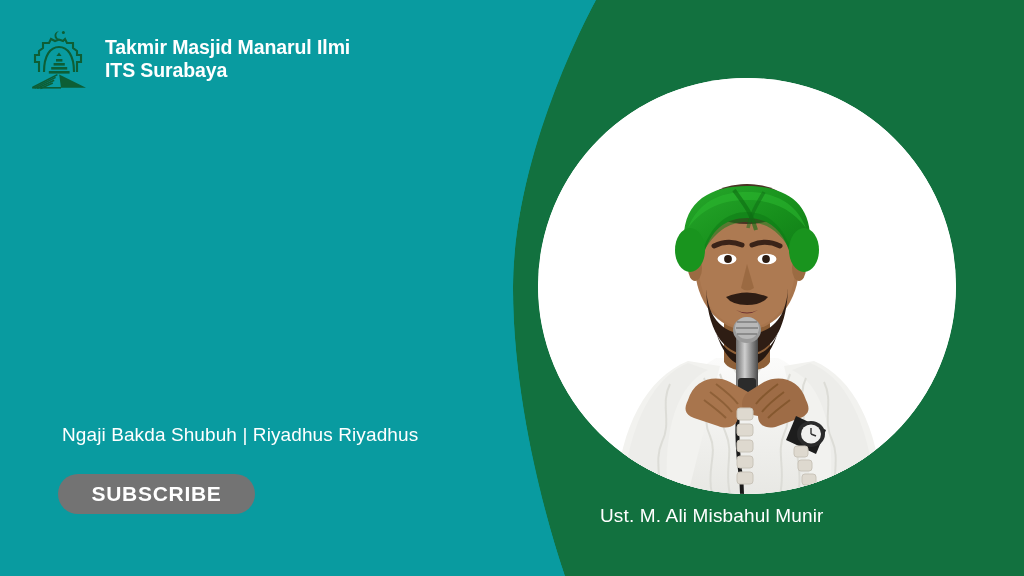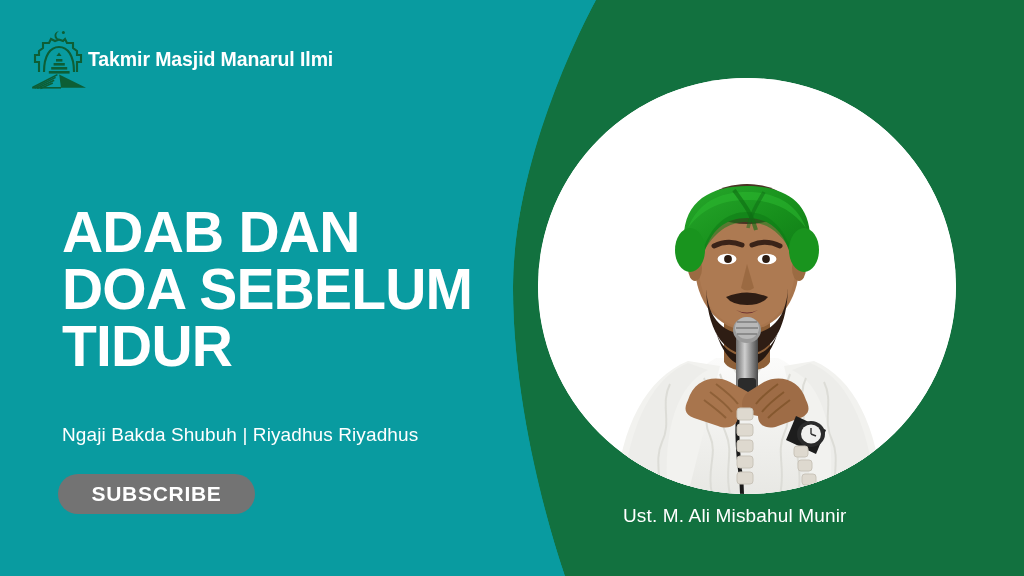--- a/index.html
+++ b/index.html
@@ -20,21 +20,21 @@
     position:absolute;
     inset:0;
     z-index:1;
   }
   .green-panel svg { display:block; width:1024px; height:576px; }
 
   
   .brand {
     position:absolute;
     left:30px; top:28px;
-    display:flex; align-items:center; gap:0;
+    display:flex; align-items:center; gap:17px;
     z-index:5;
   }
   .brand-logo { width:58px; height:62px; flex:0 0 auto; }
   .brand-logo svg { display:block; width:58px; height:62px; }
   .brand-text {
     color:#ffffff;
     font-size:19.5px;
     font-weight:bold;
     line-height:1.18;
     letter-spacing:-0.1px;
@@ -91,21 +91,21 @@
     width:418px; height:416px;
     border-radius:50%;
     background:#ffffff;
     overflow:hidden;
     z-index:3;
   }
   .portrait-wrap svg { display:block; width:418px; height:416px; }
 
   .speaker-name {
     position:absolute;
-    left:623px; top:505px;
+    left:600px; top:505px;
     color:#ffffff;
     font-size:19px;
     font-weight:normal;
     letter-spacing:0.15px;
     white-space:nowrap;
     z-index:6;
   }
 </style>
 </head>
 <body>
@@ -148,30 +148,26 @@
           <path d="M27.4 46.6 L2.5 59.5"></path>
           <path d="M25.6 49.4 L4.6 60"></path>
           <path d="M24.2 52.2 L7.2 60.2"></path>
           <path d="M22.8 55 L10.4 60.4"></path>
           <path d="M2.2 59.8 L31 59.8"></path>
         </g>
       </svg>
     </span>
     <div class="brand-text">
       <div>Takmir Masjid Manarul Ilmi</div>
+      <div>ITS Surabaya</div>
     </div>
   </div>
 
   <div class="left-col">
 
-    <h1 class="headline">
-      <span class="hl-line">ADAB DAN</span>
-      <span class="hl-line">DOA SEBELUM</span>
-      <span class="hl-line">TIDUR</span>
-    </h1>
 
     <div class="subtitle">Ngaji Bakda Shubuh | Riyadhus Riyadhus</div>
 
     <button class="subscribe-btn">SUBSCRIBE</button>
   </div>
 
   <div class="portrait-wrap">
     <svg viewBox="0 0 418 416" xmlns="http://www.w3.org/2000/svg" aria-hidden="true">
       <defs>
         <linearGradient id="robeG" x1="0" y1="0" x2="0" y2="1">

